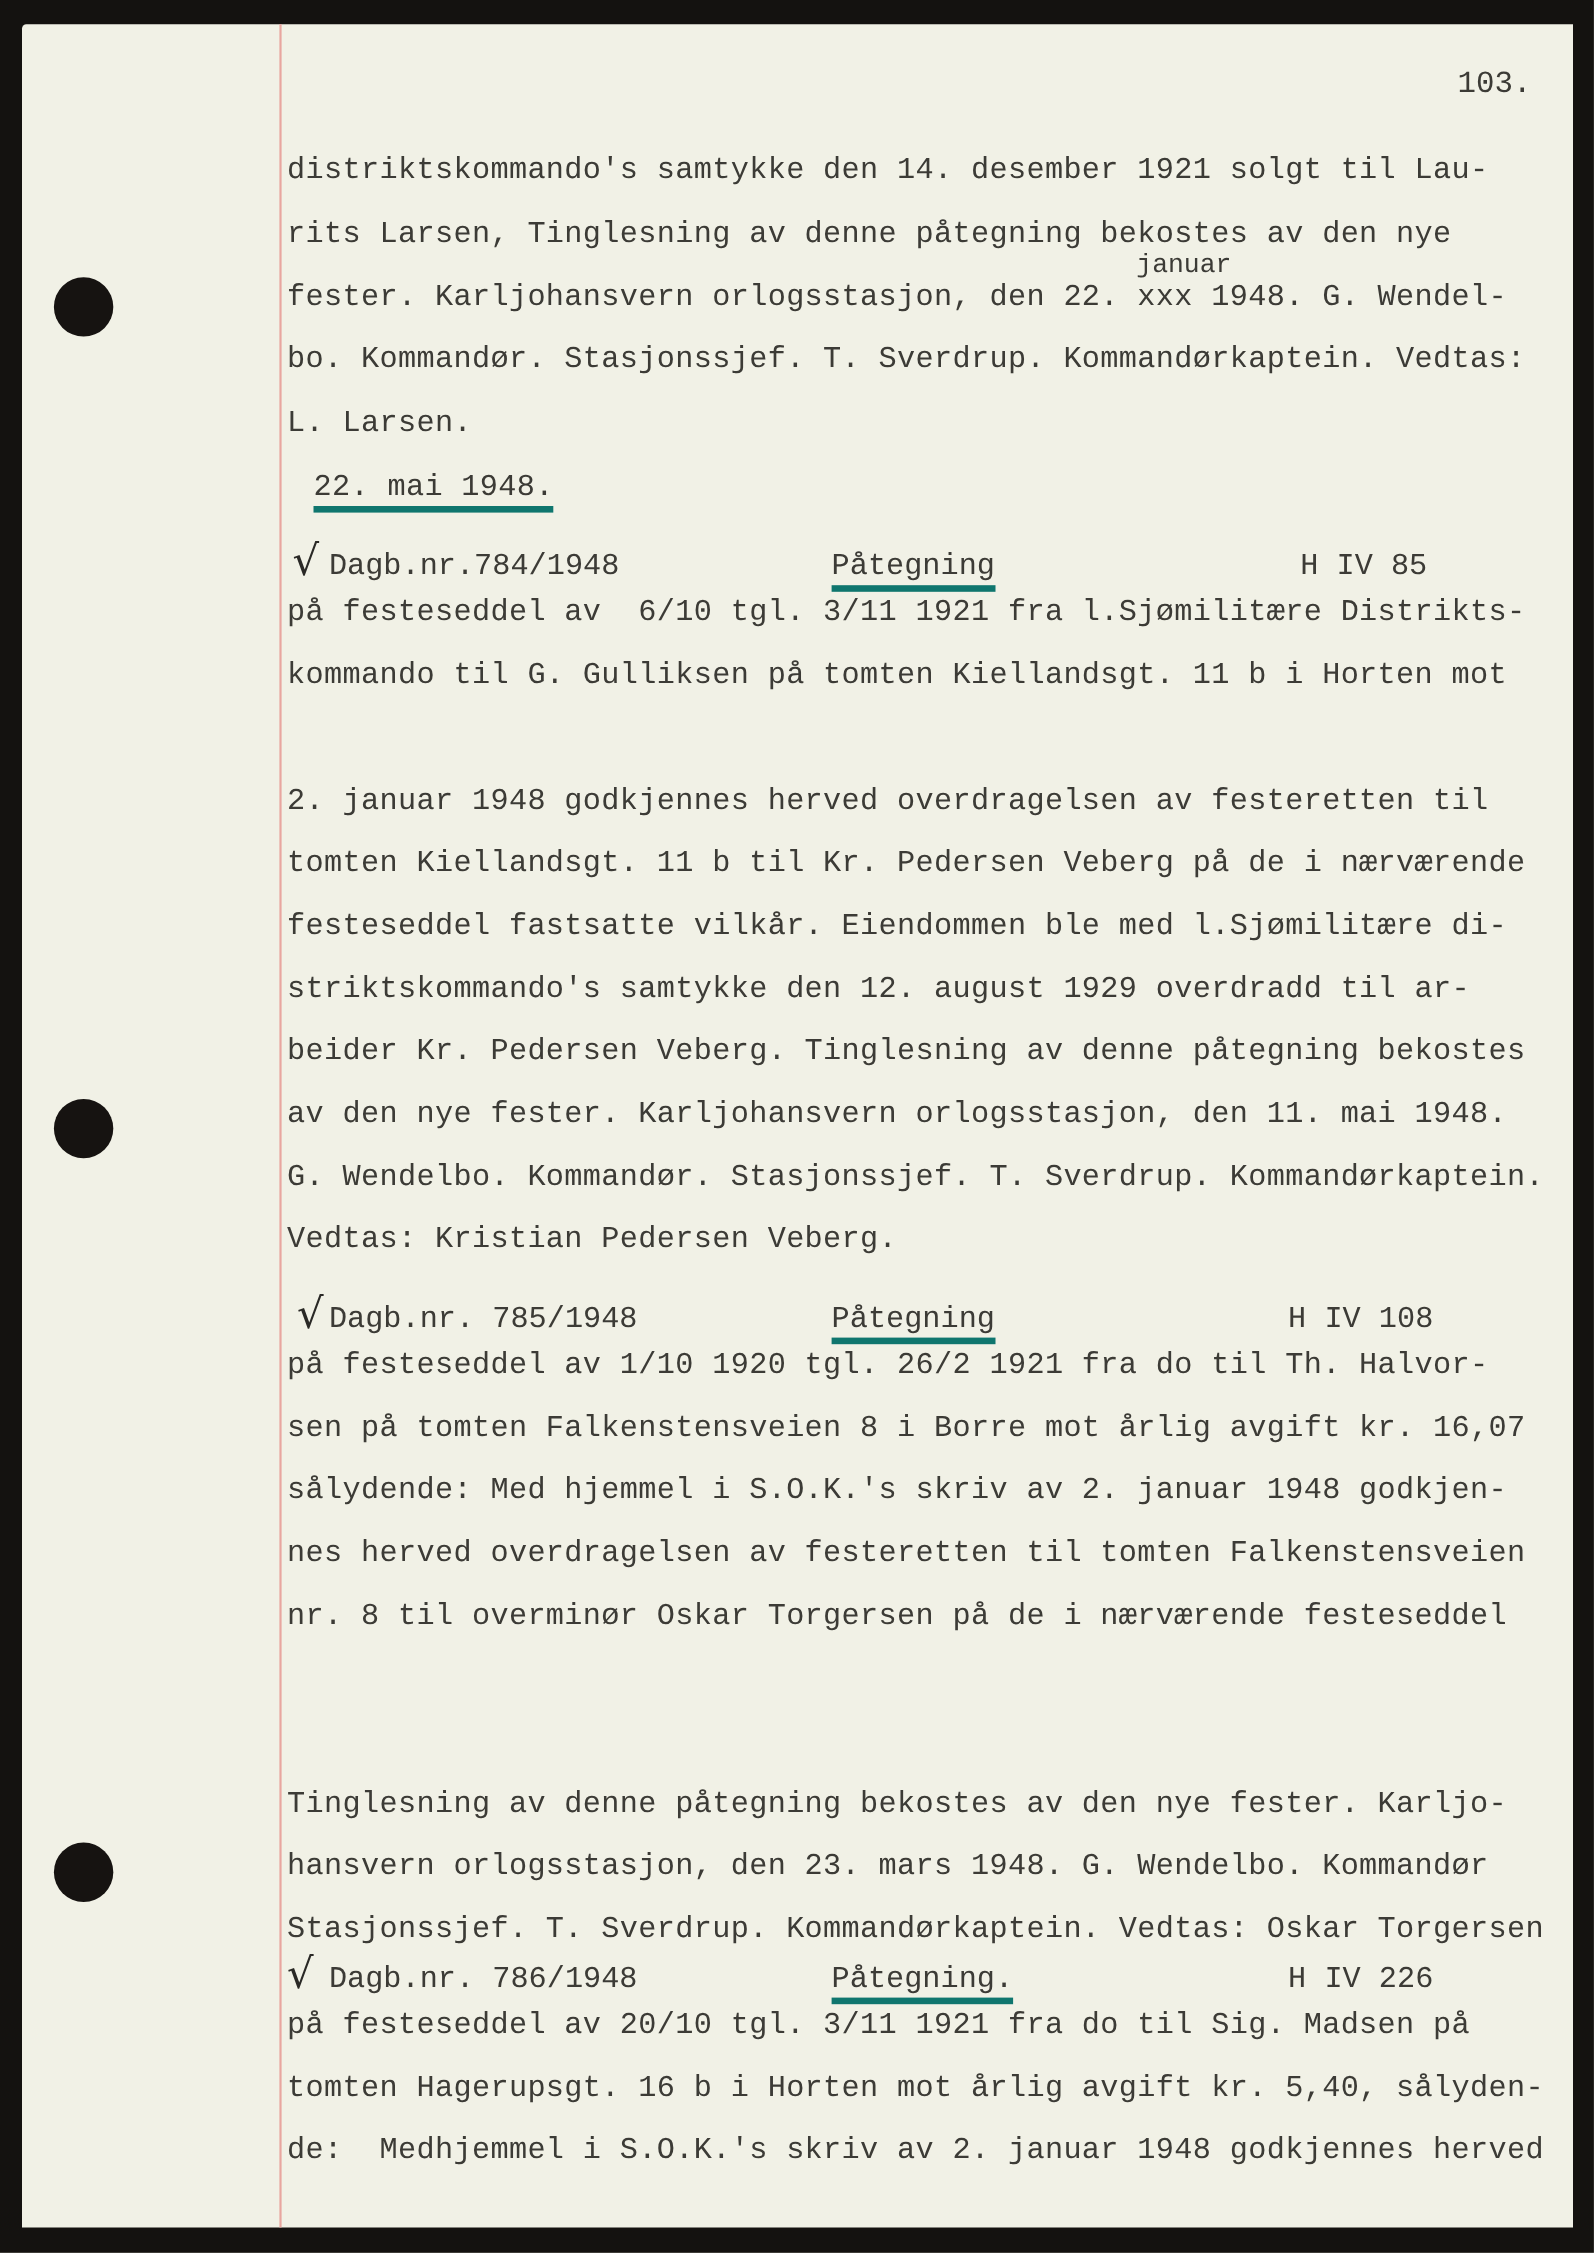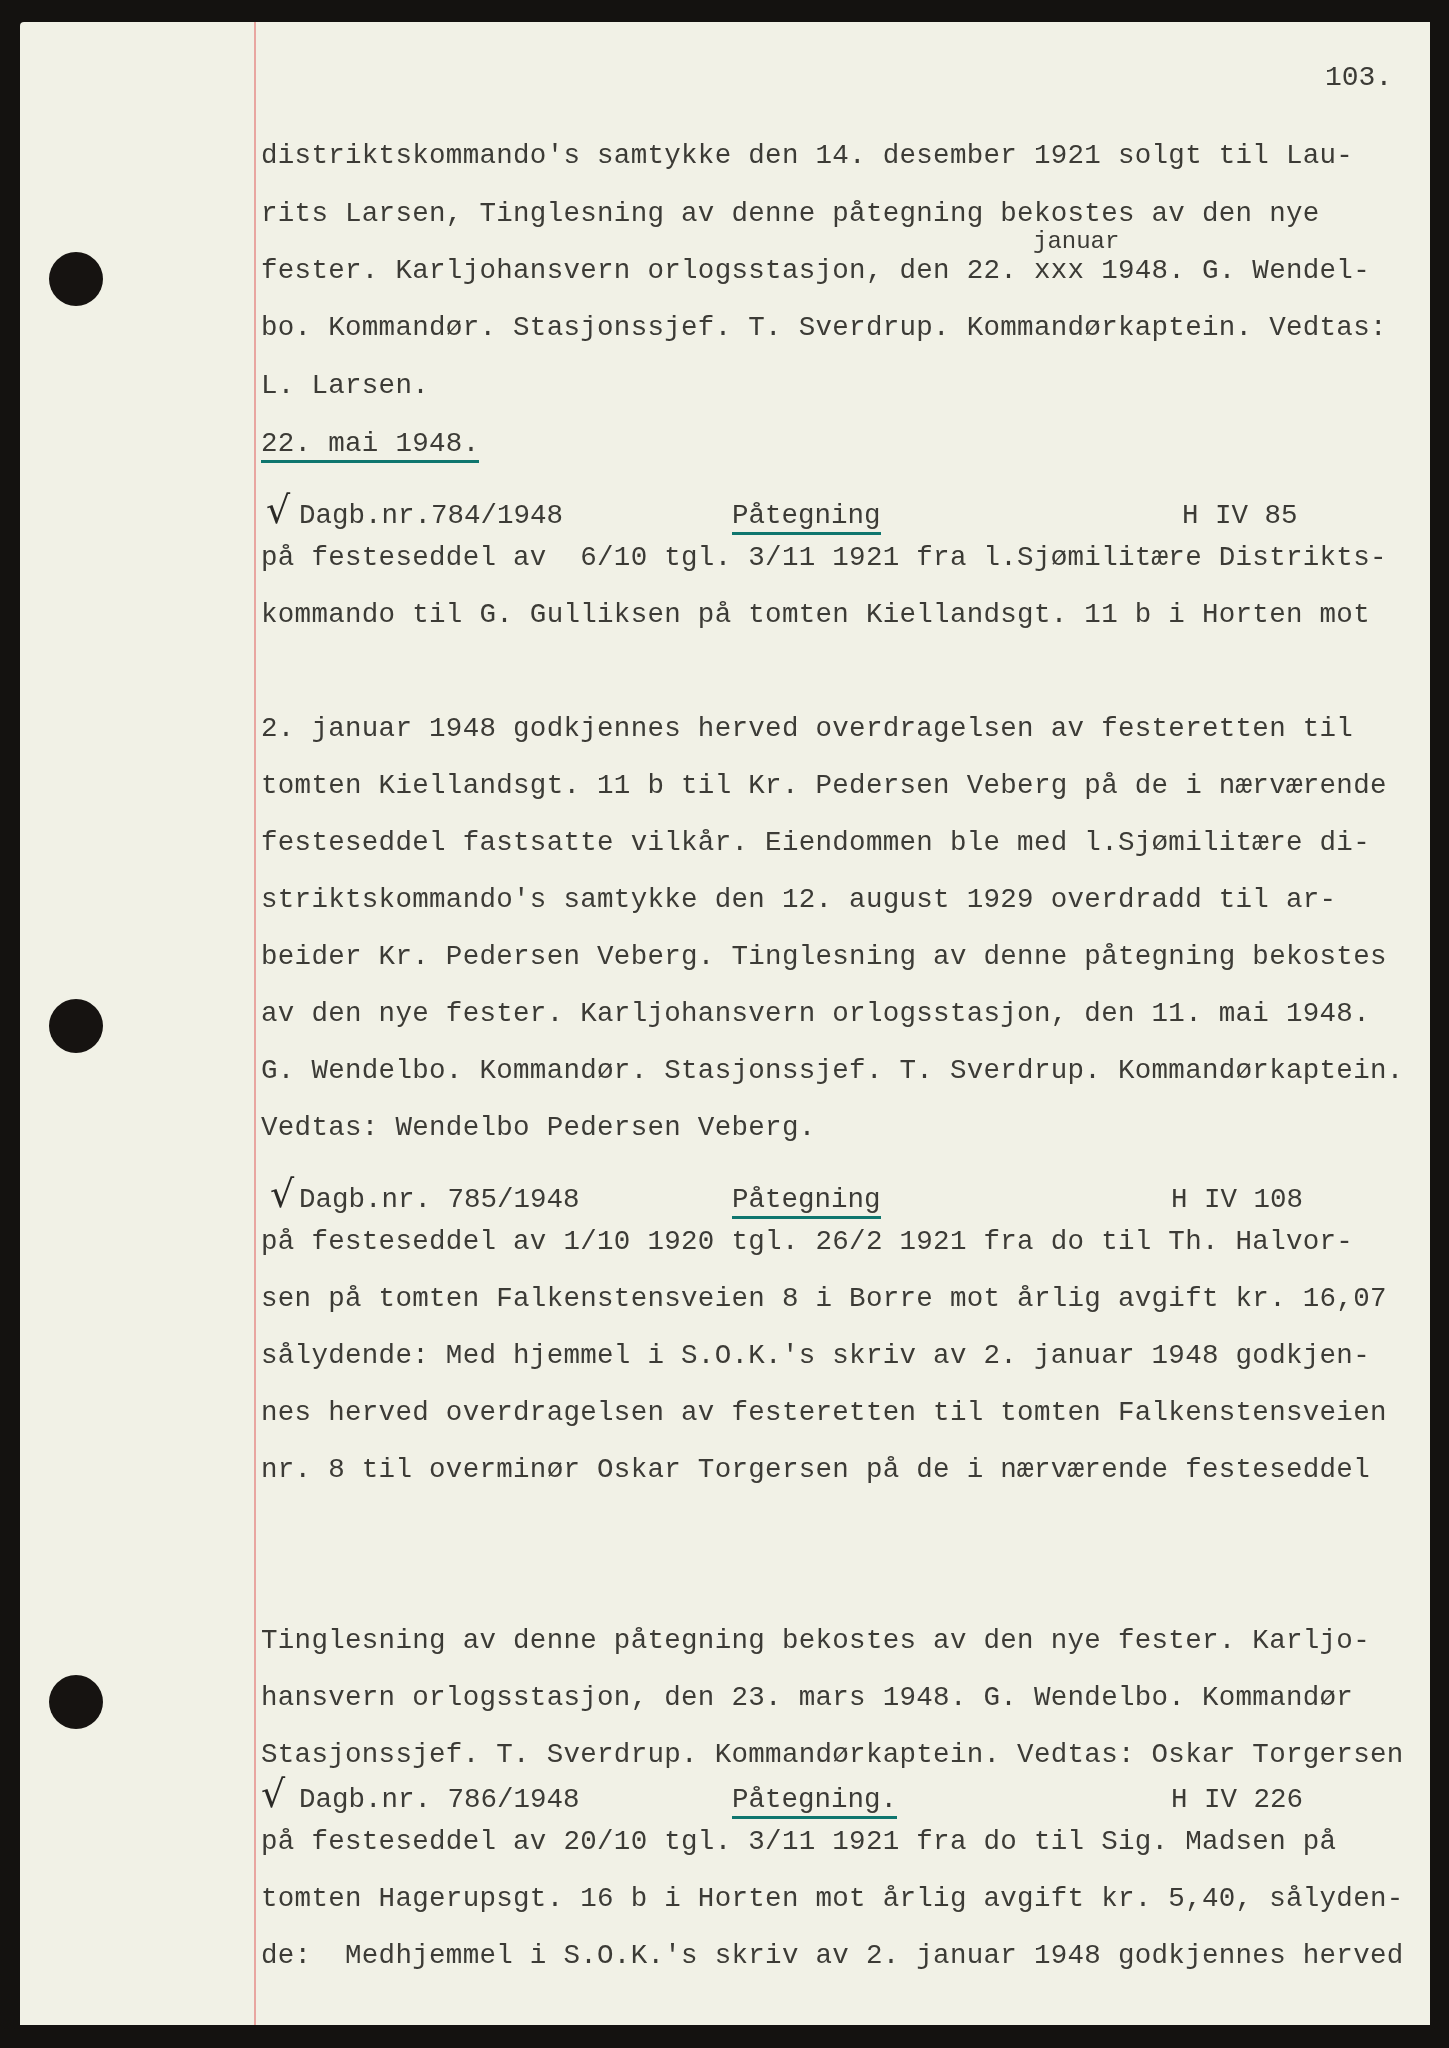--- a/index.html
+++ b/index.html
@@ -44,22 +44,23 @@
       left: 1305px; top: 40px;
       font-size: 28px;
       color: #3c3b36;
     }
     .insert {
       position: absolute;
       font-size: 24px;
       color: #3c3b36;
     }
     .underlined {
-      border-bottom: 3px solid #0f766e;
+      border-bottom: 6px solid #0f766e;
       padding-bottom: 1px;
+      margin-left: 24px;
     }
     .header-row { position: absolute; left: 241px; height: 34px; width: 1160px; font-size: 27.5px; color: #3c3b36; }
     .header-row span { position: absolute; top: 16px; white-space: pre; }
     .check {
       position: absolute;
       font-family: "DejaVu Serif", serif;
       font-size: 38px;
       color: #2a2926;
       font-style: italic;
     }
@@ -92,21 +93,21 @@
   </div>
   <div class="line" style="top:519px">på festeseddel av  6/10 tgl. 3/11 1921 fra l.Sjømilitære Distrikts-</div>
   <div class="line" style="top:576px">kommando til G. Gulliksen på tomten Kiellandsgt. 11 b i Horten mot</div>
   <div class="line" style="top:690px">2. januar 1948 godkjennes herved overdragelsen av festeretten til</div>
   <div class="line" style="top:747px">tomten Kiellandsgt. 11 b til Kr. Pedersen Veberg på de i nærværende</div>
   <div class="line" style="top:804px">festeseddel fastsatte vilkår. Eiendommen ble med l.Sjømilitære di-</div>
   <div class="line" style="top:861px">striktskommando's samtykke den 12. august 1929 overdradd til ar-</div>
   <div class="line" style="top:918px">beider Kr. Pedersen Veberg. Tinglesning av denne påtegning bekostes</div>
   <div class="line" style="top:975px">av den nye fester. Karljohansvern orlogsstasjon, den 11. mai 1948.</div>
   <div class="line" style="top:1032px">G. Wendelbo. Kommandør. Stasjonssjef. T. Sverdrup. Kommandørkaptein.</div>
-  <div class="line" style="top:1089px">Vedtas: Wendelbo Pedersen Veberg.</div>
+  <div class="line" style="top:1089px">Vedtas: Kristian Pedersen Veberg.</div>
 
   <div class="check" style="left:250px; top:1150px">√</div>
   <div class="header-row" style="top:1146px">
     <span style="left:38px">Dagb.nr. 785/1948</span>
     <span style="left:471px" class="underlined">Påtegning</span>
     <span style="left:910px">H IV 108</span>
   </div>
   <div class="line" style="top:1203px">på festeseddel av 1/10 1920 tgl. 26/2 1921 fra do til Th. Halvor-</div>
   <div class="line" style="top:1260px">sen på tomten Falkenstensveien 8 i Borre mot årlig avgift kr. 16,07</div>
   <div class="line" style="top:1317px">sålydende: Med hjemmel i S.O.K.'s skriv av 2. januar 1948 godkjen-</div>

